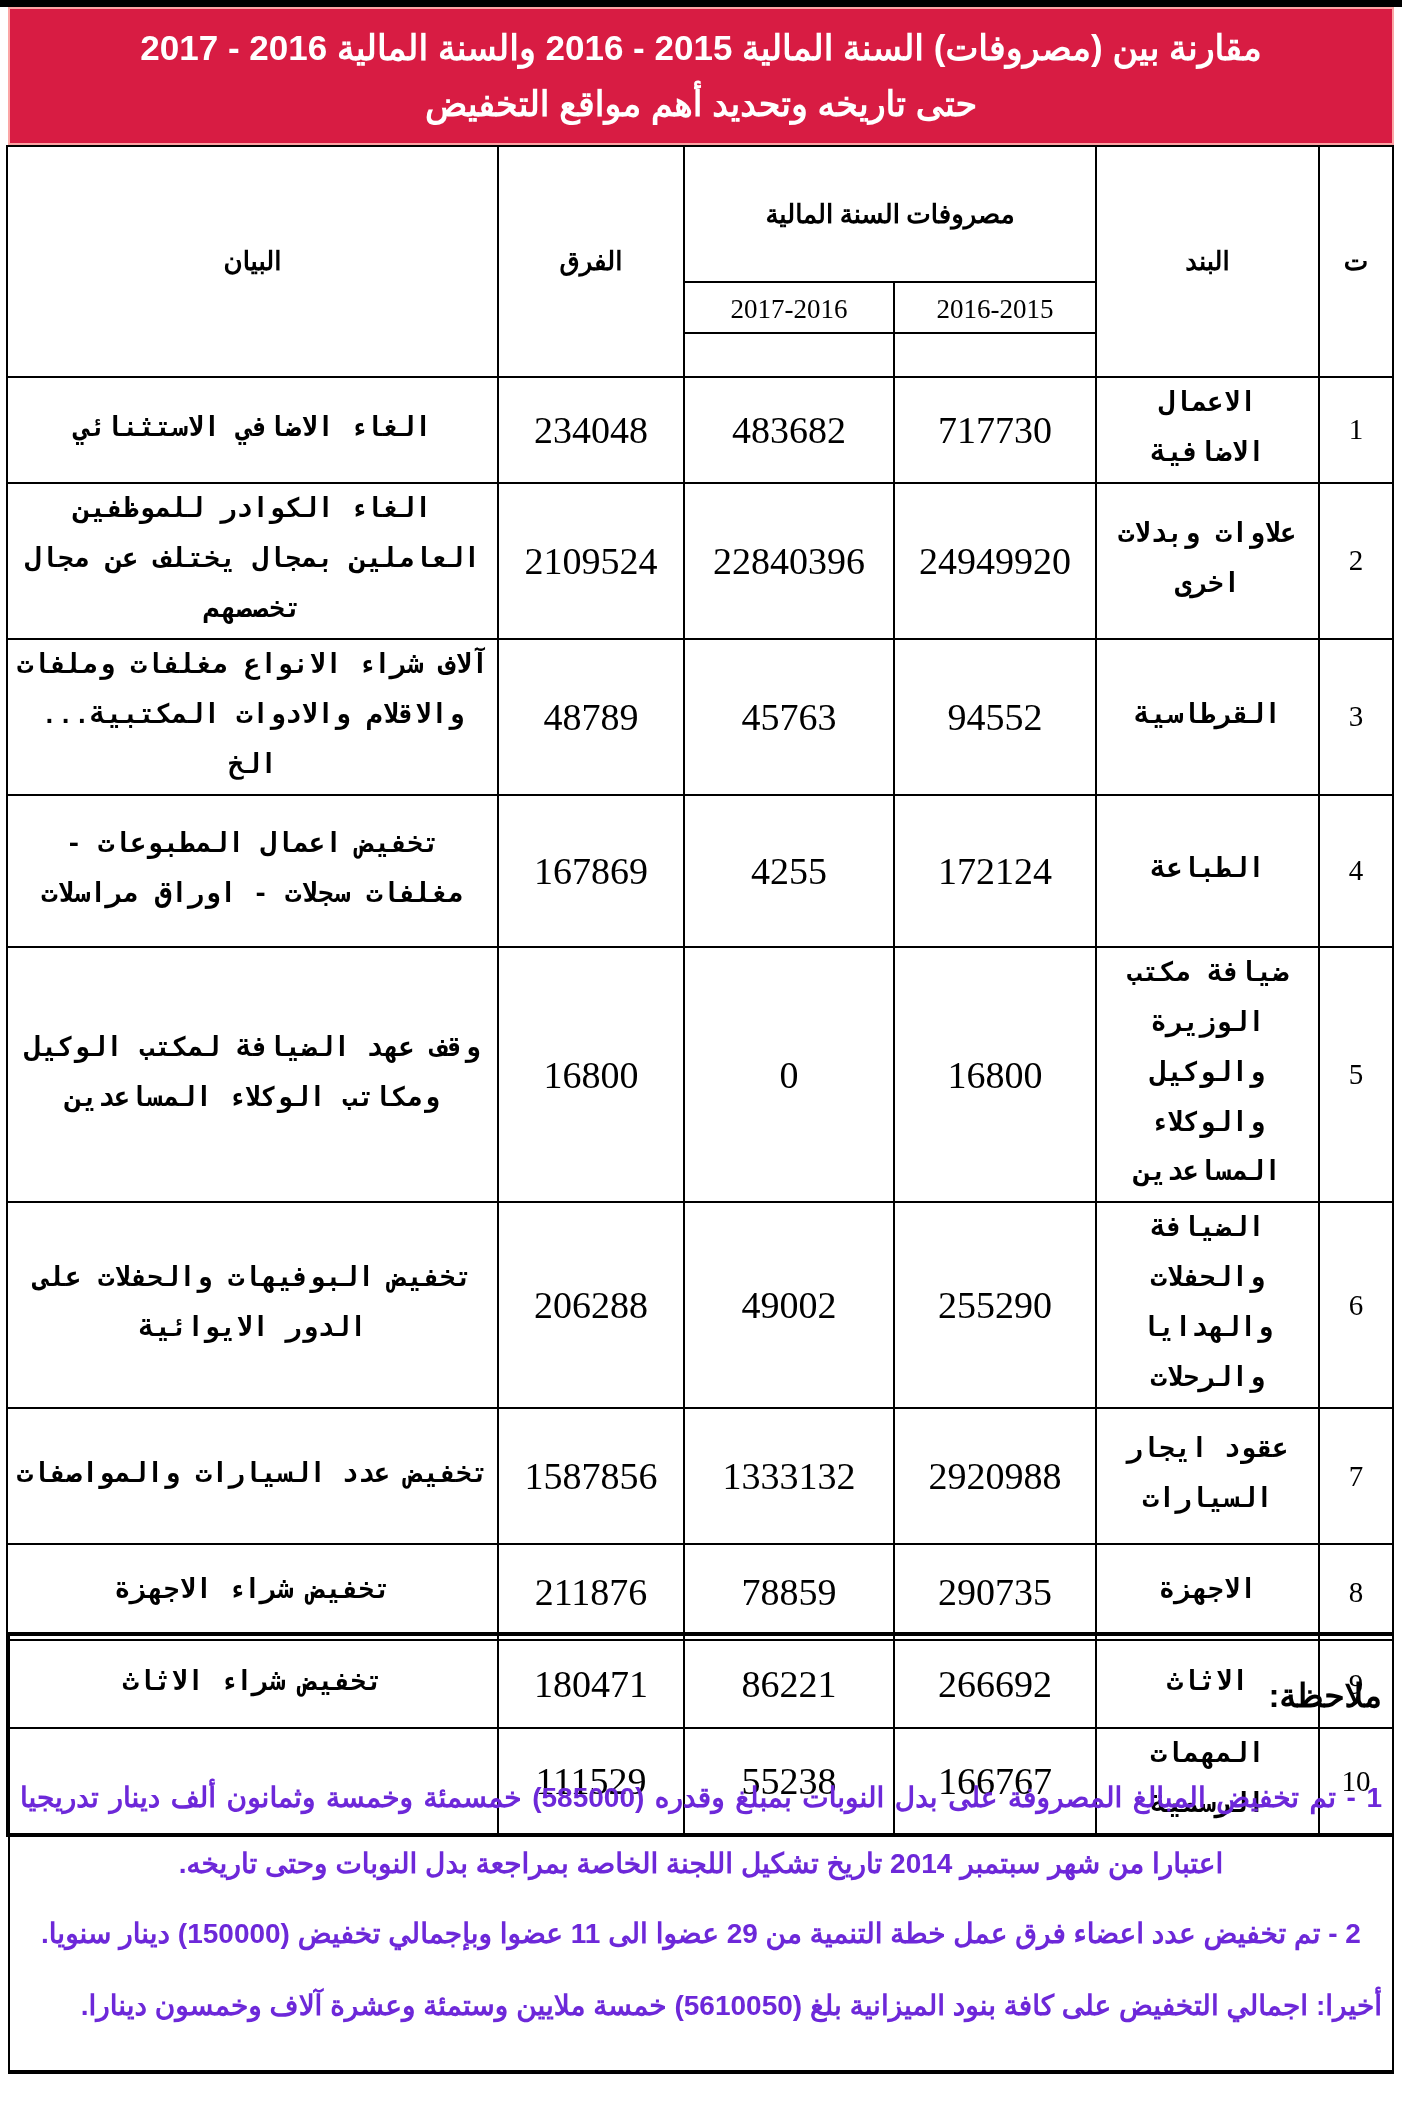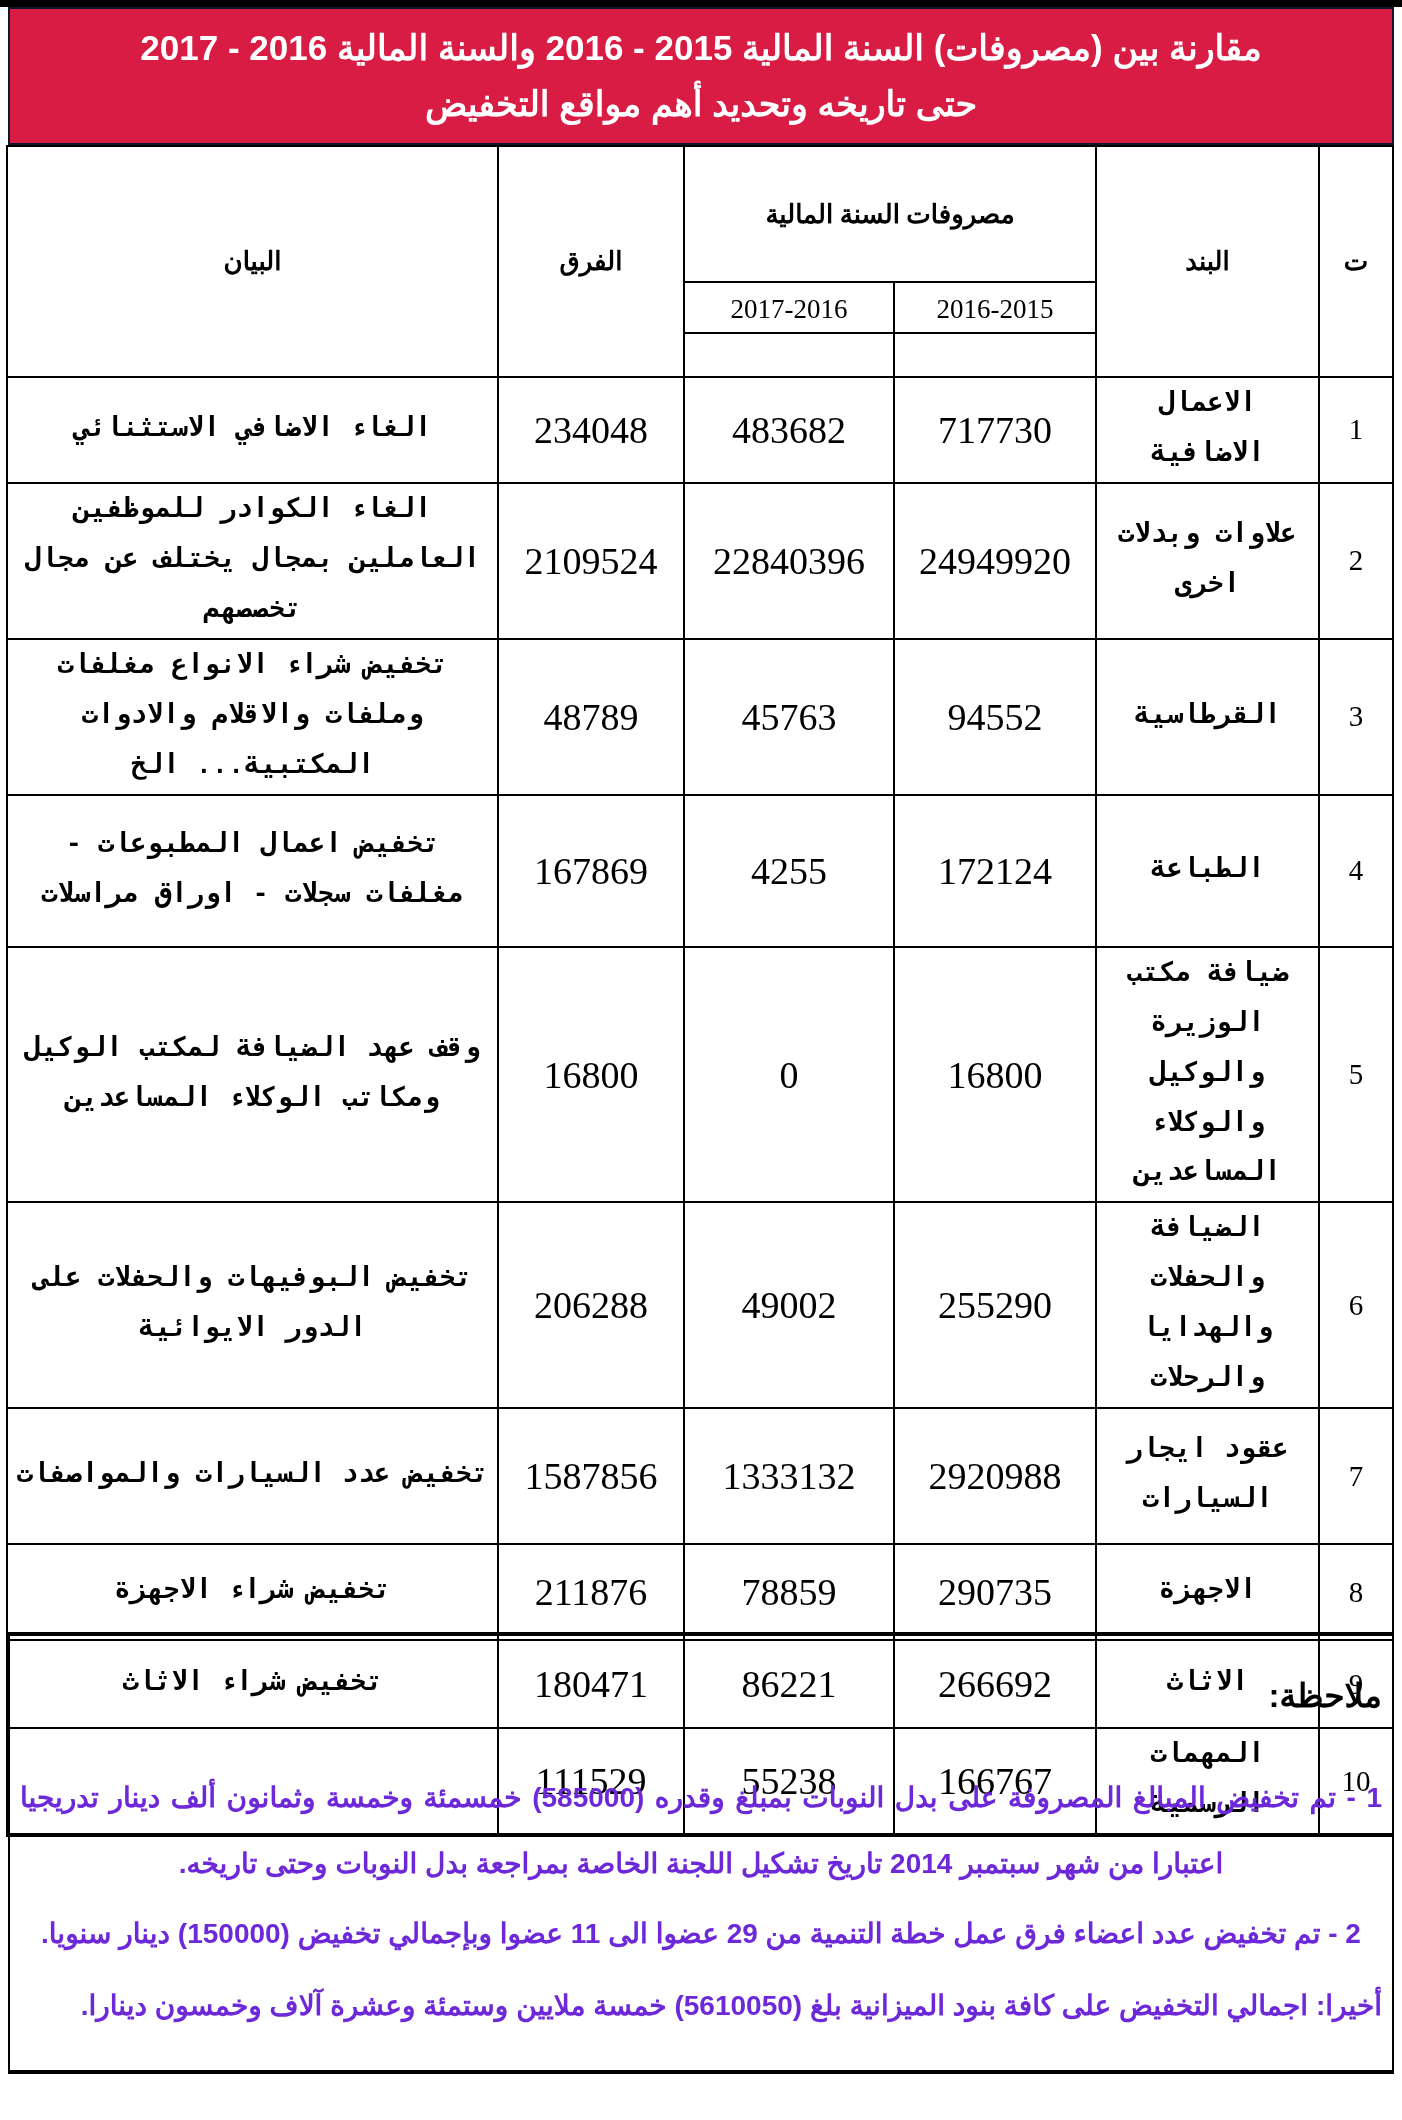--- a/index.html
+++ b/index.html
@@ -16,21 +16,21 @@
     position: absolute;
     top: 0; right: 0;
     width: 1402px; height: 7px;
     background: #000000;
   }
   .red-box {
     position: absolute;
     top: 7px; right: 8px;
     width: 1386px; height: 138px;
     box-sizing: border-box;
-    border: 2px solid #0f172a;
+    border: 2px solid #fca5a5;
     background: #d81c43;
     color: #ffffff;
     display: flex;
     flex-direction: column;
     align-items: center;
     justify-content: center;
     gap: 16px;
     font-weight: bold;
     font-size: 35px;
     text-align: center;
@@ -185,21 +185,21 @@
           <td class="col-num">22840396</td>
           <td class="col-num">2109524</td>
           <td class="col-statement">الغاء الكوادر للموظفين العاملين بمجال يختلف عن مجال تخصصهم</td>
         </tr>
         <tr>
           <td class="col-index">3</td>
           <td class="col-item">القرطاسية</td>
           <td class="col-num">94552</td>
           <td class="col-num">45763</td>
           <td class="col-num">48789</td>
-          <td class="col-statement">تخفيض شراء الانواع مغلفات وملفات والاقلام والادوات المكتبية... الخ</td>
+          <td class="col-statement">آلاف شراء الانواع مغلفات وملفات والاقلام والادوات المكتبية... الخ</td>
         </tr>
         <tr>
           <td class="col-index">4</td>
           <td class="col-item">الطباعة</td>
           <td class="col-num">172124</td>
           <td class="col-num">4255</td>
           <td class="col-num">167869</td>
           <td class="col-statement">تخفيض اعمال المطبوعات - مغلفات سجلات - اوراق مراسلات</td>
         </tr>
         <tr>

